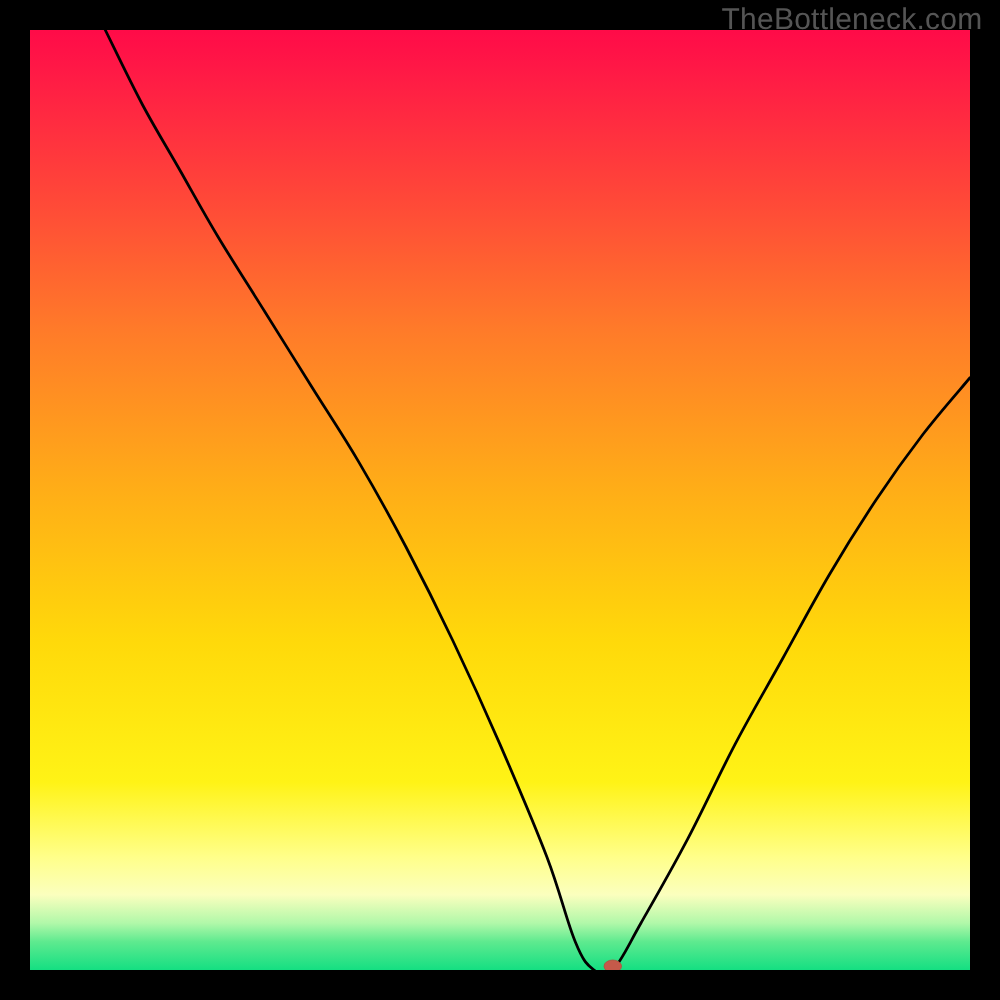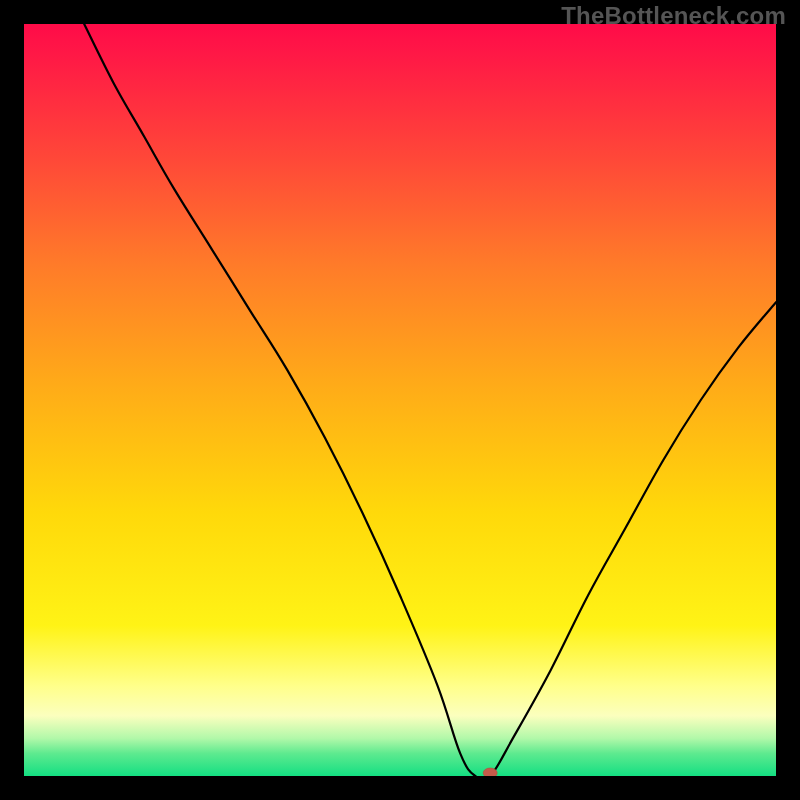--- a/index.html
+++ b/index.html
@@ -16,21 +16,21 @@
     width: 800px;
     height: 800px;
     background: #000;
   }
   .watermark {
     position: absolute;
     top: 2px;
     right: 14px;
     color: #555;
     font-size: 24px;
-    font-weight: 700;
+    font-weight: 400;
     letter-spacing: 0.2px;
     z-index: 50;
   }
   .plot-area {
     position: absolute;
     left: 24px;
     top: 24px;
     width: 752px;
     height: 752px;
     overflow: hidden;

